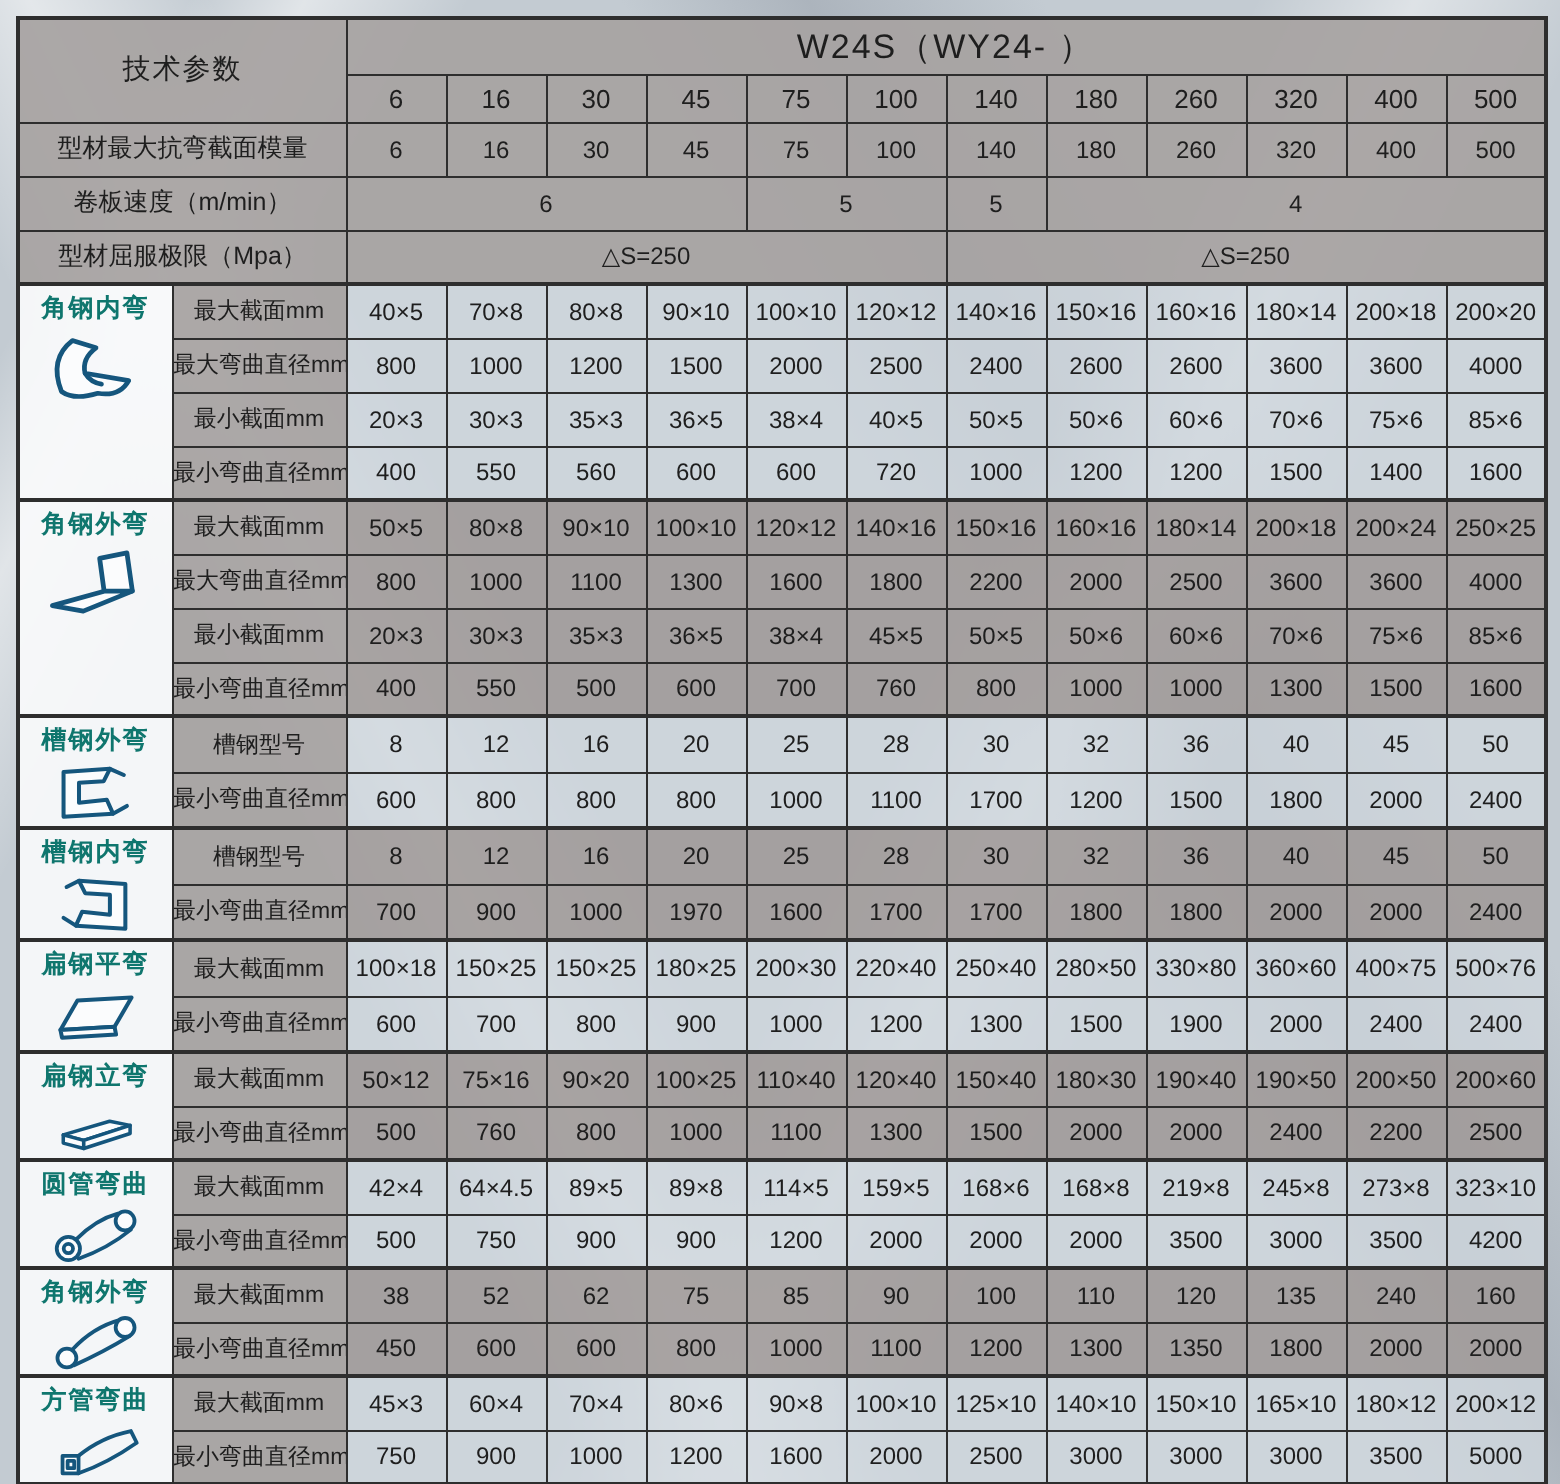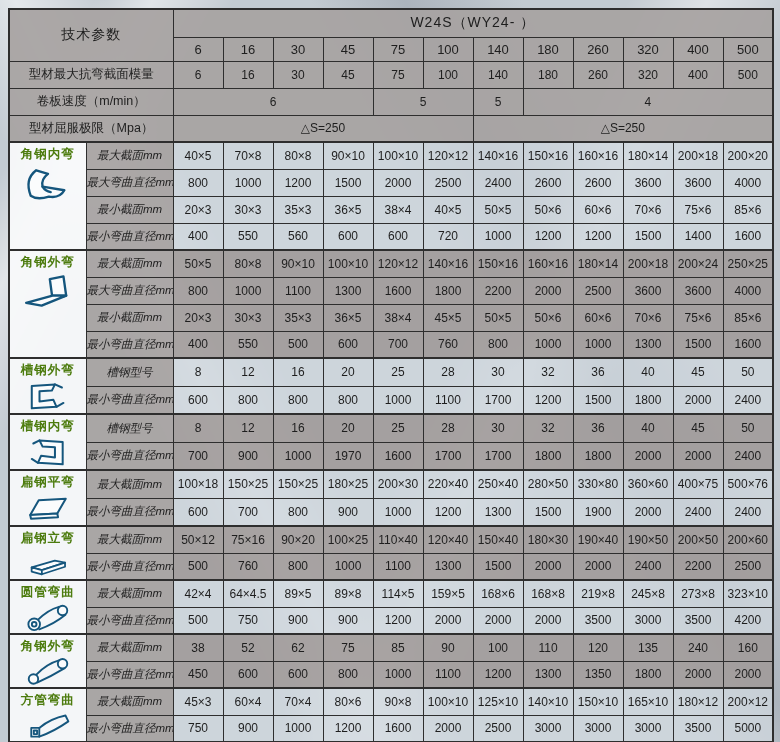--- a/index.html
+++ b/index.html
@@ -15,29 +15,29 @@
   }
   table{position:absolute;left:8px;top:8px;width:764px;border-collapse:collapse;
     table-layout:fixed;border:2px solid #2e2e2e;}
   th,td{border:1px solid #2e2e2e;text-align:center;vertical-align:middle;
     color:#1e1e1e;padding:0;overflow:hidden;font-weight:normal;white-space:nowrap;}
   tr{height:27px;}
   tr.r-model{height:28px;}
   tr.r-colnum{height:24px;}
   .h{background:rgba(167,163,161,.93);}
   .corner{font-size:14px;letter-spacing:1px;}
-  .model{font-size:14px;letter-spacing:1px;}
+  .model{font-size:17px;letter-spacing:1px;}
   .colnum{font-size:13px;}
   .rowlabel{font-size:12.5px;}
-  .sublabel{font-size:11.5px;background:rgba(167,163,161,.93);font-style:italic;}
+  .sublabel{font-size:11.5px;background:rgba(167,163,161,.93);}
   .val{font-size:12px;}
   td.light{background:rgba(207,215,222,.78);}
   td.gray{background:rgba(161,155,154,.9);}
   .iconcell{background:rgba(249,250,251,.92);vertical-align:top;}
-  .iconcell .secname{font-size:12.5px;font-weight:600;color:#4d7c0f;padding-top:3px;letter-spacing:1px;}
+  .iconcell .secname{font-size:12.5px;font-weight:600;color:#0f766e;padding-top:3px;letter-spacing:1px;}
   .iconcell .icon{display:flex;align-items:center;justify-content:center;}
   .iconcell svg{display:block;}
   tbody tr.sec-start th, tbody tr.sec-start td{border-top:2px solid #2e2e2e;}
 </style>
 </head>
 <body>
 
 <div class="page">
 
   <table id="spec-table">

